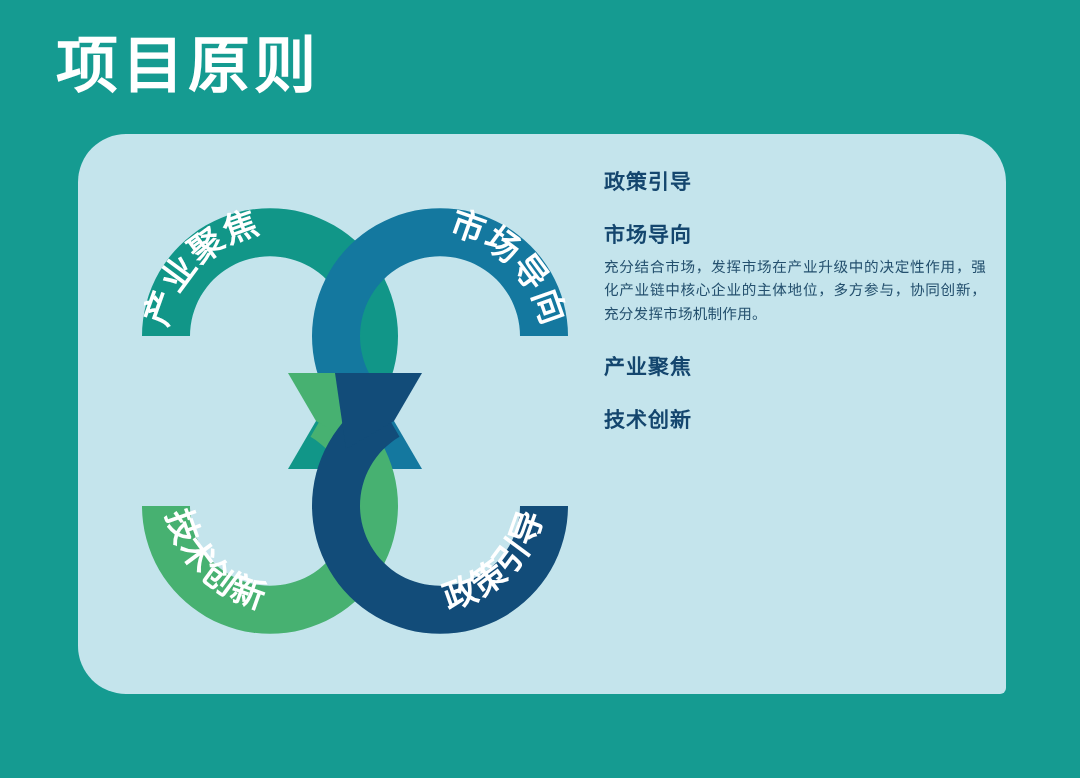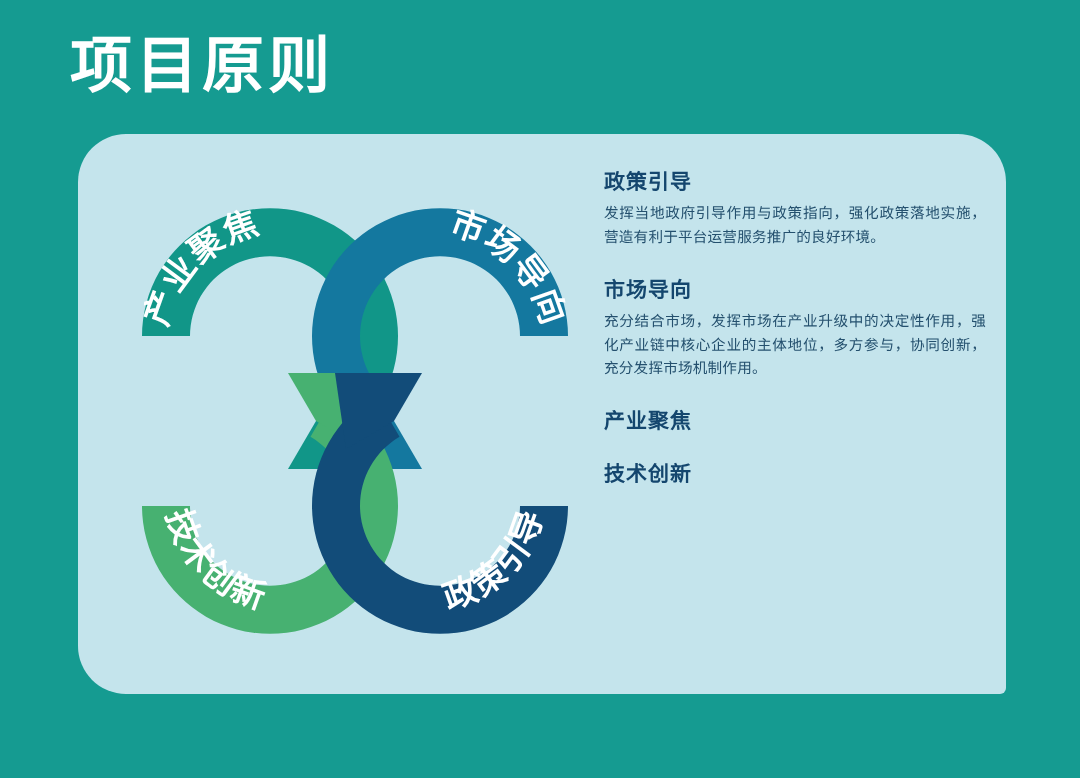--- a/index.html
+++ b/index.html
@@ -12,21 +12,21 @@
 
   body {
     background:#159B91;
     font-family:"Liberation Sans","DejaVu Sans",sans-serif;
     position:relative;
   }
 
   
   #page-title {
     position:absolute;
-    left:70px; top:30px;
+    left:56px; top:30px;
     font-size:62px;
     font-weight:bold;
     color:#FFFFFF;
     letter-spacing:4px;
     line-height:1.15;
     white-space:nowrap;
   }
 
   
   #content-card {
@@ -134,21 +134,20 @@
           <textPath href="#tp-br" startOffset="50%" text-anchor="middle">政策引导</textPath>
         </text>
       </g>
     </svg>
   </div>
 
   <div id="principles-list">
 
     <div class="principle-block">
       <div class="principle-title">政策引导</div>
-      <div class="principle-desc">发挥当地政府引导作用与政策指向，强化政策落地实施，营造有利于平台运营服务推广的良好环境。</div>
     </div>
 
     <div class="principle-block">
       <div class="principle-title">市场导向</div>
       <div class="principle-desc">充分结合市场，发挥市场在产业升级中的决定性作用，强化产业链中核心企业的主体地位，多方参与，协同创新，充分发挥市场机制作用。</div>
     </div>
 
     <div class="principle-block">
       <div class="principle-title">产业聚焦</div>
     </div>

